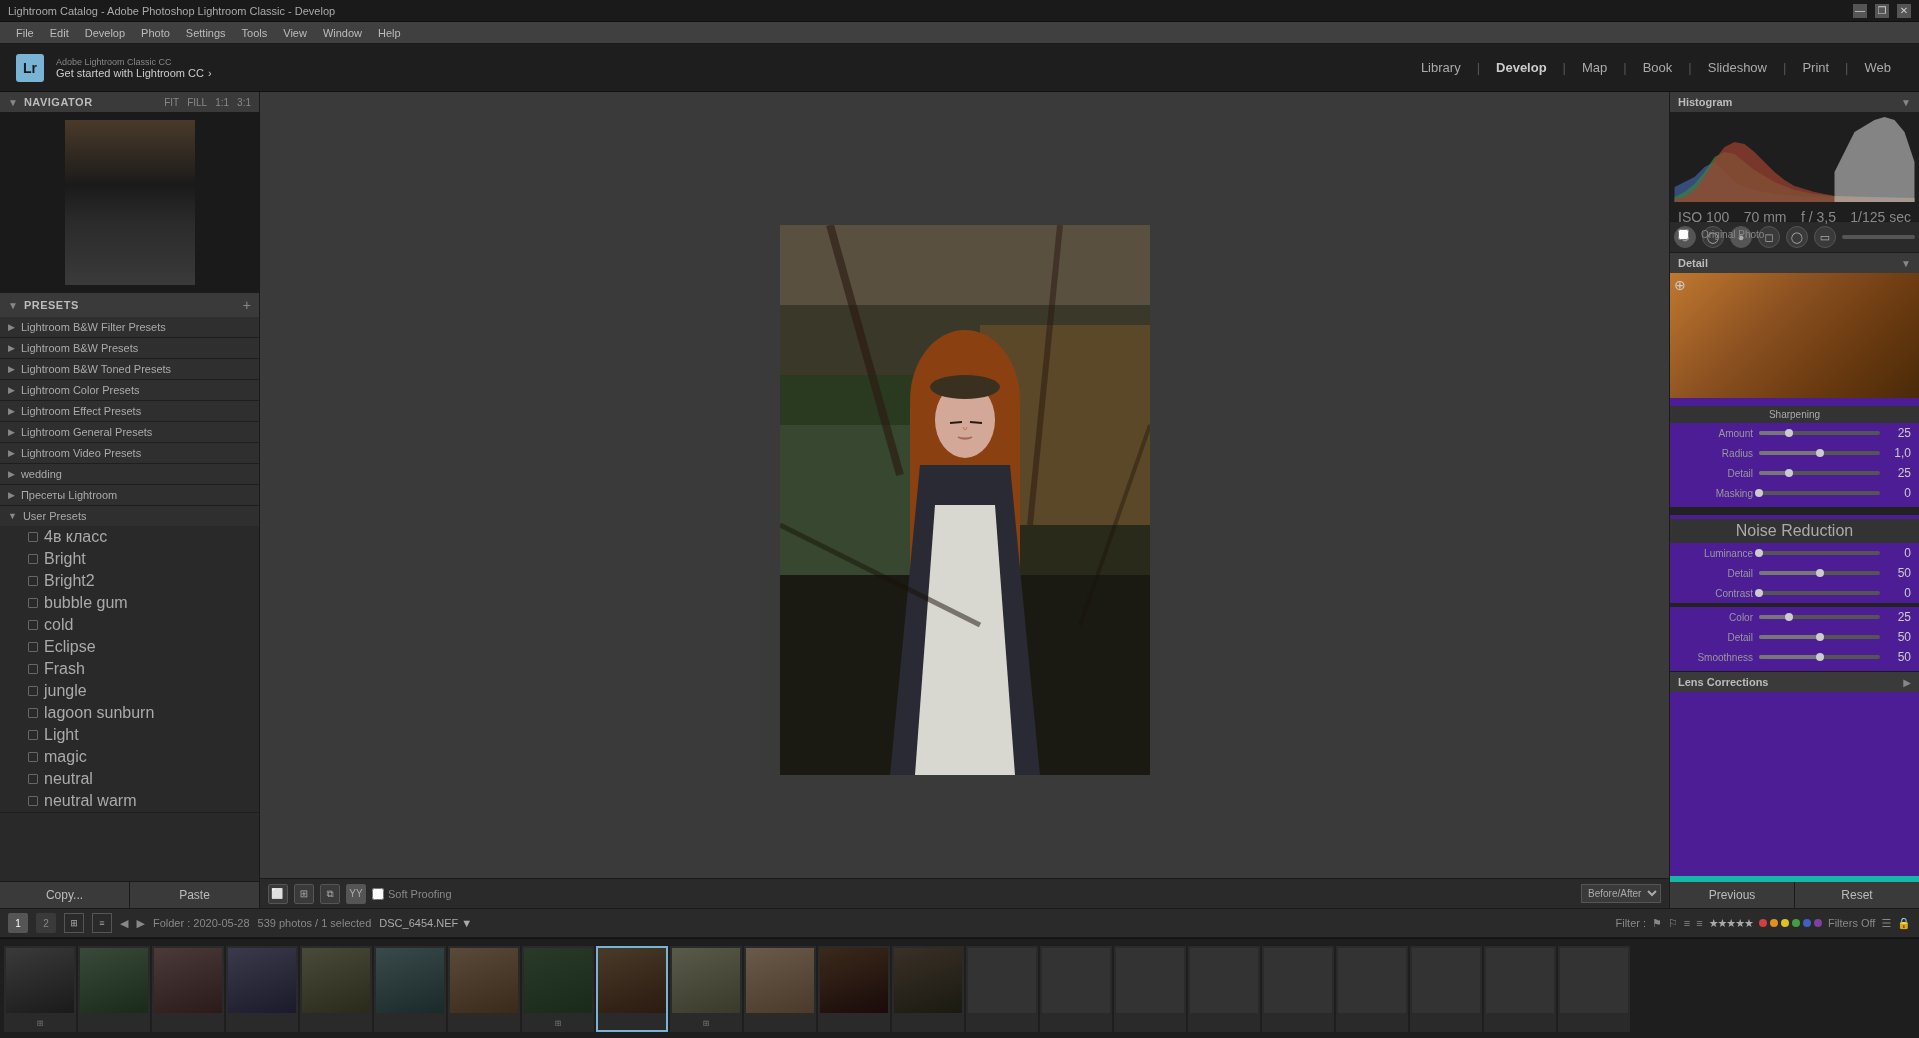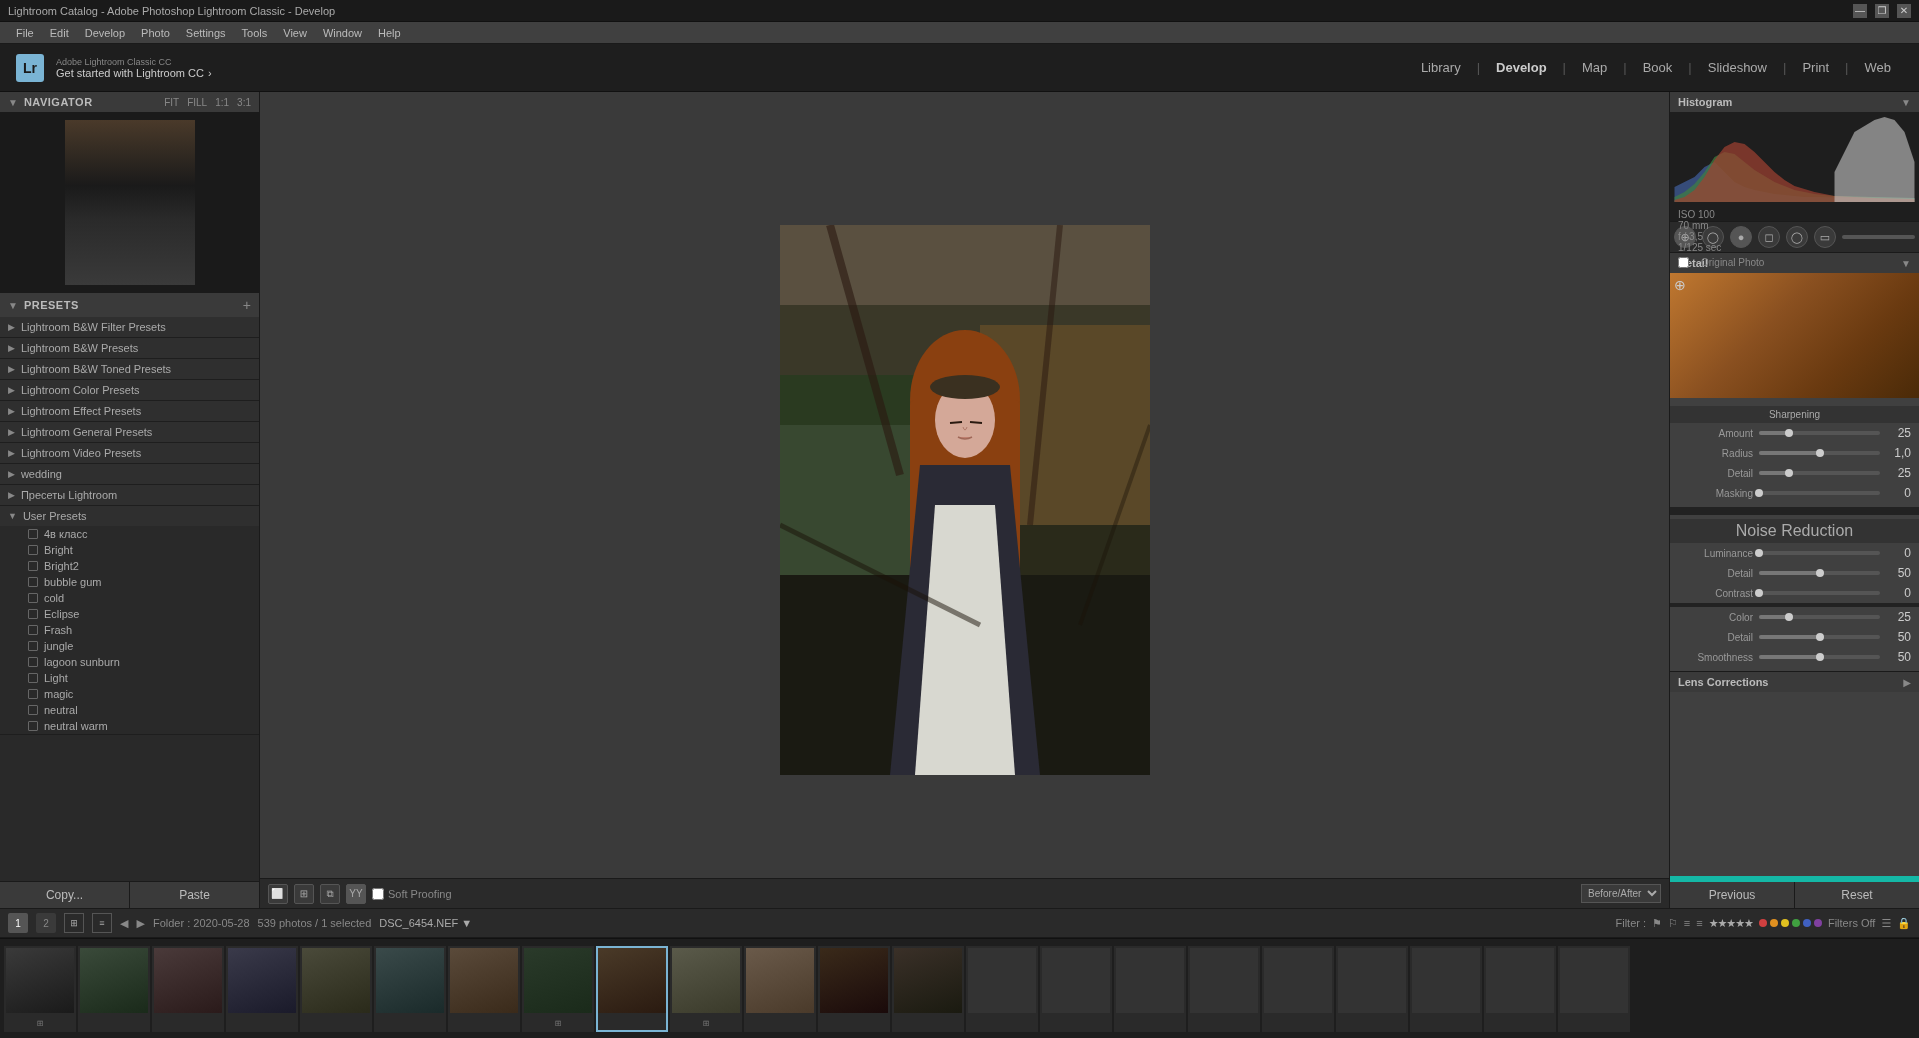--- a/index.html
+++ b/index.html
@@ -189,21 +189,21 @@
       padding: 2px 8px 2px 28px;
       cursor: pointer;
       gap: 6px;
     }
     .preset-icon {
       width: 10px; height: 10px;
       border: 1px solid #666;
       border-radius: 1px;
       flex-shrink: 0;
     }
-    .preset-name { color: #aaa; font-size: 11px; }
+    .preset-name { color: #aaa; font-size: 16px; }
 
     
     #center-area {
       flex: 1;
       background: #3a3a3a;
       display: flex;
       flex-direction: column;
       align-items: center;
       justify-content: center;
       position: relative;
@@ -240,21 +240,21 @@
       cursor: pointer;
       font-size: 10px;
       color: #aaa;
     }
     #soft-proofing-check { display: flex; align-items: center; gap: 4px; color: #888; font-size: 11px; }
     #toolbar-right { margin-left: auto; }
 
     
     #right-panel {
       width: 250px;
-      background: #404040;
+      background: #4c1d95;
       border-left: 1px solid #1a1a1a;
       display: flex;
       flex-direction: column;
       overflow: hidden;
       flex-shrink: 0;
     }
 
     
     #histogram-section {
       height: 130px;
@@ -272,23 +272,22 @@
     #histogram-canvas {
       width: 100%;
       height: 95px;
       position: relative;
       overflow: hidden;
     }
     #histogram-info {
       display: flex;
       justify-content: space-between;
       padding: 2px 8px;
-      font-size: 10px;
+      font-size: 14px;
       color: #888;
-      flex-direction: column;
     }
     #original-photo-check { display: flex; align-items: center; gap: 12px; padding: 2px 8px; font-size: 10px; color: #888; }
 
     
     #develop-tools {
       display: flex;
       align-items: center;
       justify-content: center;
       padding: 4px;
       gap: 6px;

